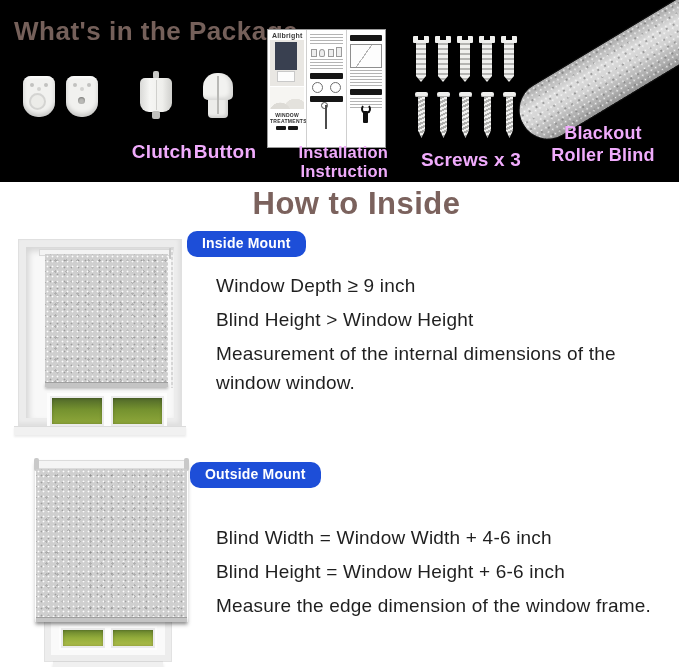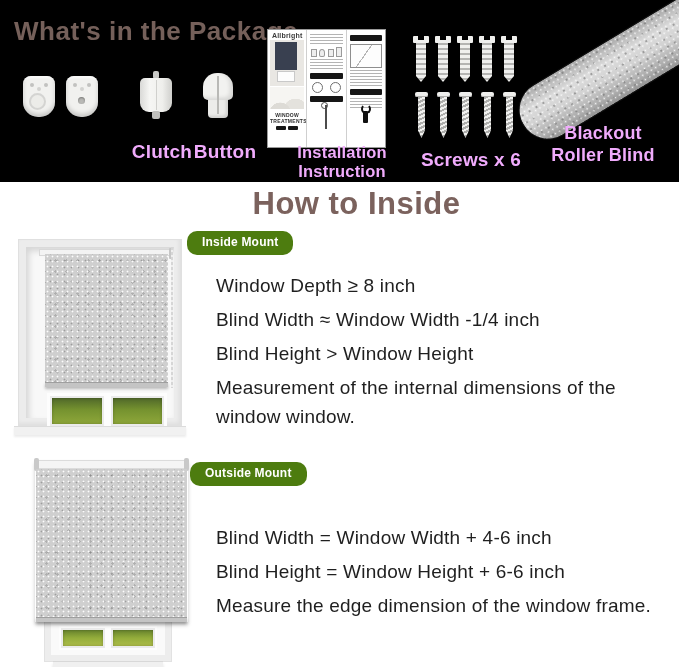--- a/index.html
+++ b/index.html
@@ -8,21 +8,21 @@
     position:relative; width:679px; height:667px; overflow:hidden;
     background:#fff; font-family:"Liberation Sans","DejaVu Sans",sans-serif;
   }
   
   .package { position:absolute; left:0; top:0; width:679px; height:182px; background:#000; }
   .pkg-title { position:absolute; left:14px; top:16px; font-size:26px; font-weight:600; color:#75605a; letter-spacing:.5px; }
   .pkg-label { position:absolute; color:#f0abfc; font-size:19px; font-weight:600; text-align:center; letter-spacing:.2px; line-height:21px; }
   .lbl-brackets { left:8px;  top:141px; width:104px; }
   .lbl-clutch   { left:109px; top:141px; width:66px;margin-left:20px; }
   .lbl-button   { left:191px; top:141px; width:68px; }
-  .lbl-instruction { left:280px; top:143px; width:124px; font-size:16.5px; line-height:19px; }
+  .lbl-instruction { left:264px; top:143px; width:124px; font-size:16.5px; line-height:19px;text-align:right; }
   .lbl-screws   { left:416px; top:149px; width:110px; }
   .lbl-roll     { left:541px; top:122px; width:124px; font-size:18px; line-height:22px; }
 
   
   .bracket { position:absolute; width:32px; height:41px; background:#f1f1ef; border-radius:8px 8px 15px 15px;
              box-shadow: inset 0 -3px 4px rgba(0,0,0,.18), inset 0 2px 2px rgba(255,255,255,.8); }
   .bracket::before { content:""; position:absolute; top:7px; left:7px; width:4px; height:4px; border-radius:50%;
              background:#c2c2c0; box-shadow:14px 0 0 #c2c2c0, 7px 4px 0 #d2d2d0; }
   .bracket.b1::after { content:""; position:absolute; left:6px; top:17px; width:13px; height:13px; border-radius:50%;
              border:2px solid #d4d4d2; background:#ecece9; }
@@ -108,21 +108,21 @@
       background-image:
         radial-gradient(rgba(255,255,255,.9) .8px, transparent 1.1px),
         radial-gradient(rgba(100,100,100,.5) .8px, transparent 1.1px),
         linear-gradient(180deg,#a8a8a8,#dcdcdc 32%, #d2d2d2 55%, #ababab 85%, #949494);
       background-size:5px 5px, 8px 8px, 100% 100%;
       box-shadow:0 0 0 1px rgba(30,30,30,.6); }
 
   
   .measure-title { position:absolute; left:0; right:0; top:186px; padding-left:34px; text-align:center;
       font-size:31px; font-weight:600; color:#7b625d; letter-spacing:.5px; }
-  .badge { position:absolute; background:#4d7c0f; color:#fff; font-size:12px; font-weight:600;
+  .badge { position:absolute; background:#1d4ed8; color:#fff; font-size:14px; font-weight:600;
       padding:4px 15px 6px; border-radius:10px; letter-spacing:.2px; }
   .badge-inside  { left:187px; top:231px; }
   .badge-outside { left:190px; top:462px; }
   .rules { position:absolute; left:216px; width:462px; }
   .rules-inside  { top:271px; }
   .rules-outside { top:523px; }
   .rule-line { font-size:19px; font-weight:500; color:#1f1f1f; line-height:29px; margin-bottom:5px; letter-spacing:.2px; }
 
   
   .figure { position:absolute; background:#fff; }
@@ -231,21 +231,21 @@
     <div class="anchor" style="left:457px; top:36px;"></div>
     <div class="anchor" style="left:479px; top:36px;"></div>
     <div class="anchor" style="left:501px; top:36px;"></div>
 
     <div class="screw" style="left:415px; top:92px;"></div>
     <div class="screw" style="left:437px; top:92px;"></div>
     <div class="screw" style="left:459px; top:92px;"></div>
     <div class="screw" style="left:481px; top:92px;"></div>
     <div class="screw" style="left:503px; top:92px;"></div>
 
-    <div class="pkg-label lbl-screws">Screws x 6</div>
+    <div class="pkg-label lbl-screws">Screws x 3</div>
 
     <div class="roll"></div>
     <div class="pkg-label lbl-roll">Blackout Roller Blind</div>
   </div>
 
   <div class="measure-title">How to Inside</div>
 
   <div class="figure fig-inside">
     <div class="wf-frame">
       <div class="wf-recess">
@@ -259,22 +259,21 @@
           <div class="wf-pane grass-dark"></div>
         </div>
       </div>
     </div>
     <div class="wf-sill"></div>
   </div>
 
   <div class="badge badge-inside">Inside Mount</div>
 
   <div class="rules rules-inside">
-    <div class="rule-line">Window Depth ≥ 8 inch</div>
-    <div class="rule-line">Blind Width ≈ Window Width -1/4 inch</div>
+    <div class="rule-line">Window Depth ≥ 9 inch</div>
     <div class="rule-line">Blind Height &gt; Window Height</div>
     <div class="rule-line">Measurement of the internal dimensions of the window window.</div>
   </div>
 
   <div class="figure fig-outside">
     <div class="of-frame">
       <div class="of-recess">
         <div class="wf-panes of-panes">
           <div class="wf-pane grass-light"></div>
           <div class="wf-pane grass-light"></div>

